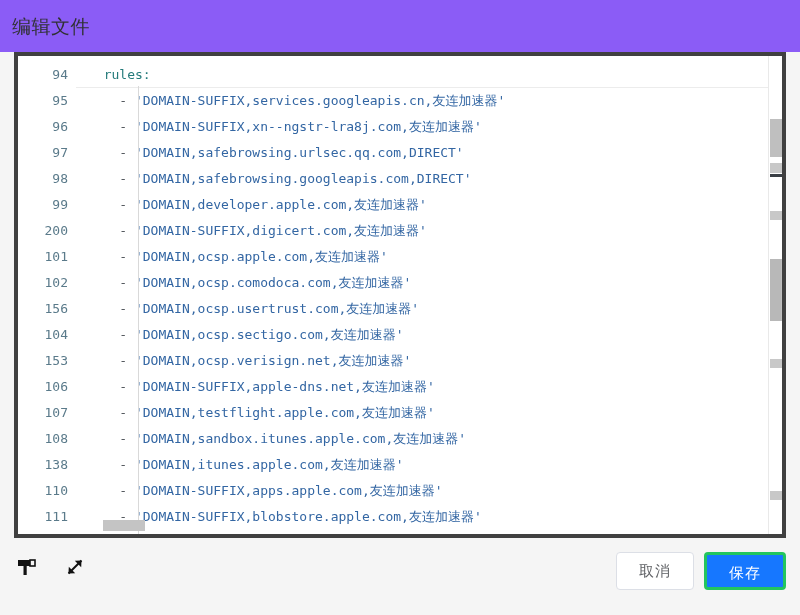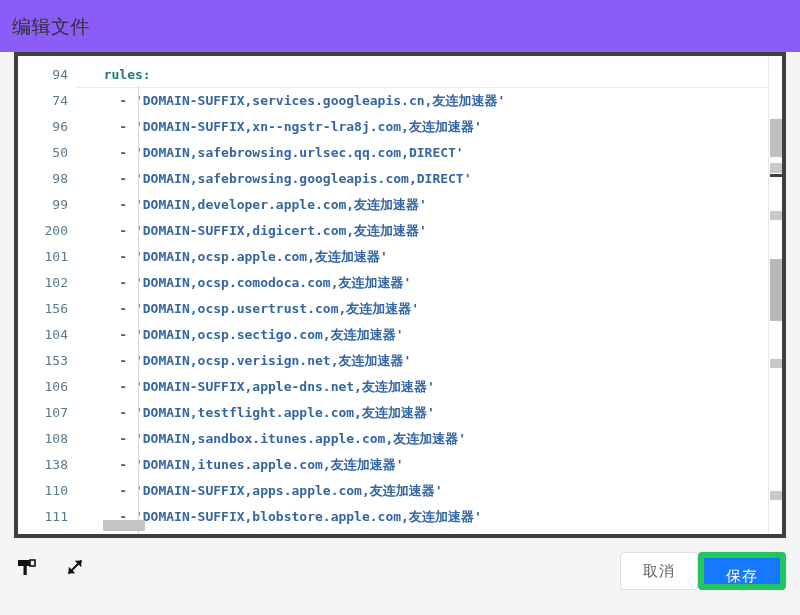--- a/index.html
+++ b/index.html
@@ -72,21 +72,20 @@
     font-family: "DejaVu Sans Mono", "Liberation Mono", monospace;
   }
 
   
   .code-area {
     position: relative;
     flex: 1 1 auto;
     overflow: hidden;
     padding: 6px 0 0 0;
     background: #ffffff;
-    font-weight: bold;
   }
   .code-line {
     height: 26px;
     line-height: 26px;
     white-space: pre;
     padding-left: 12px;
     color: #2c5a8c;
     font-size: 13px;
     font-family: "DejaVu Sans Mono", "Liberation Mono", monospace;
   }
@@ -182,57 +181,58 @@
     align-items: center;
     justify-content: center;
     cursor: pointer;
   }
   .footer-actions {
     position: absolute;
     right: 14px;
     top: 14px;
     display: flex;
     align-items: center;
+    gap: 10px;
   }
   .btn {
     font-family: "Liberation Sans", sans-serif;
     font-size: 15px;
     border-radius: 4px;
     padding: 0 22px;
     height: 38px;
     line-height: 36px;
     box-sizing: border-box;
     cursor: pointer;
     letter-spacing: 1px;
   }
   .btn-cancel {
     background: #ffffff;
     border: 1px solid #dcdfe6;
     color: #606266;
   }
   .btn-save {
     background: #1677ff;
-    border: 6px solid #22c55e;
+    border: 3px solid #22c55e;
     color: #ffffff;
   }
 </style>
 </head>
 <body>
 
 <div class="dialog-header">
   <div class="dialog-title">编辑文件</div>
 </div>
 
 <div class="editor-shell">
   <div class="editor-body">
     <div class="gutter">
         <div class="ln">94</div>
-        <div class="ln">74</div>
+        <div class="ln">95</div>
         <div class="ln">96</div>
-        <div class="ln">50</div>
+        <div class="ln">97</div>
         <div class="ln">98</div>
         <div class="ln">99</div>
         <div class="ln">200</div>
         <div class="ln">101</div>
         <div class="ln">102</div>
         <div class="ln">156</div>
         <div class="ln">104</div>
         <div class="ln">153</div>
         <div class="ln">106</div>
         <div class="ln">107</div>

